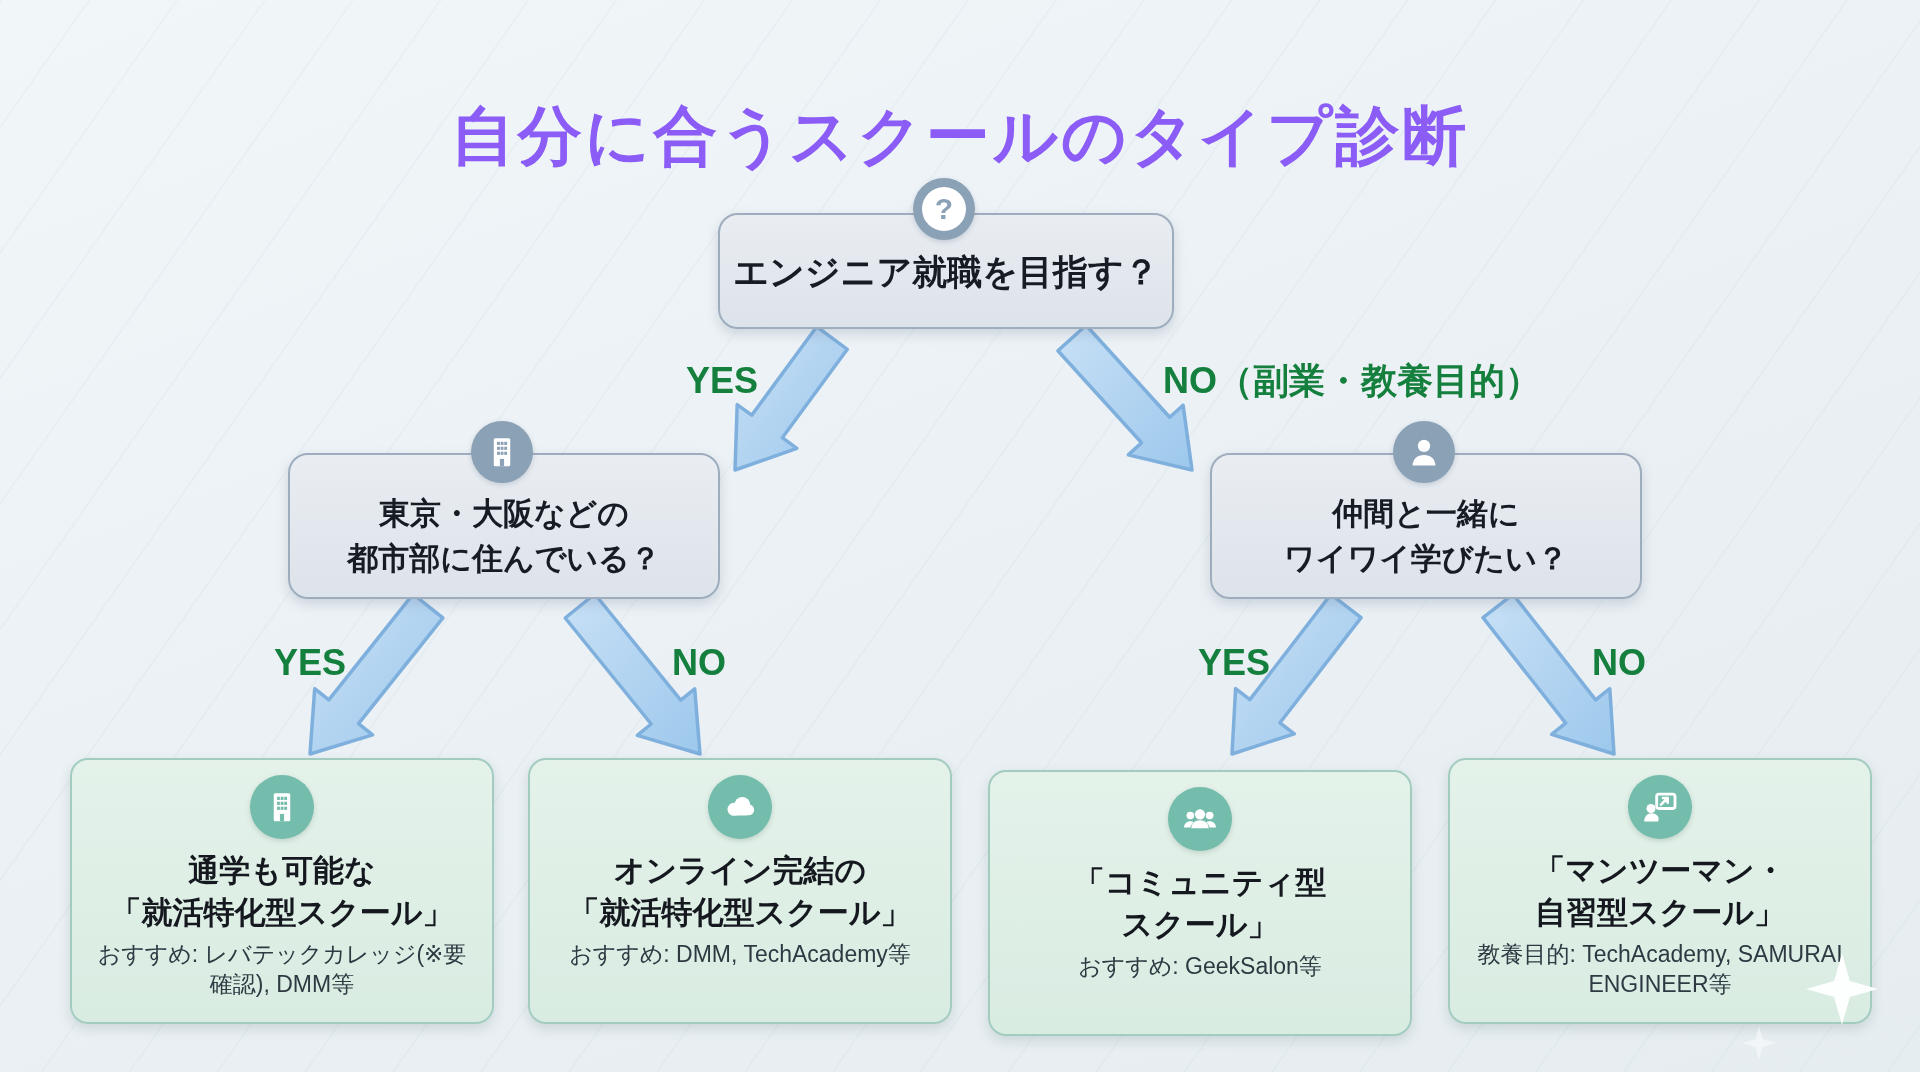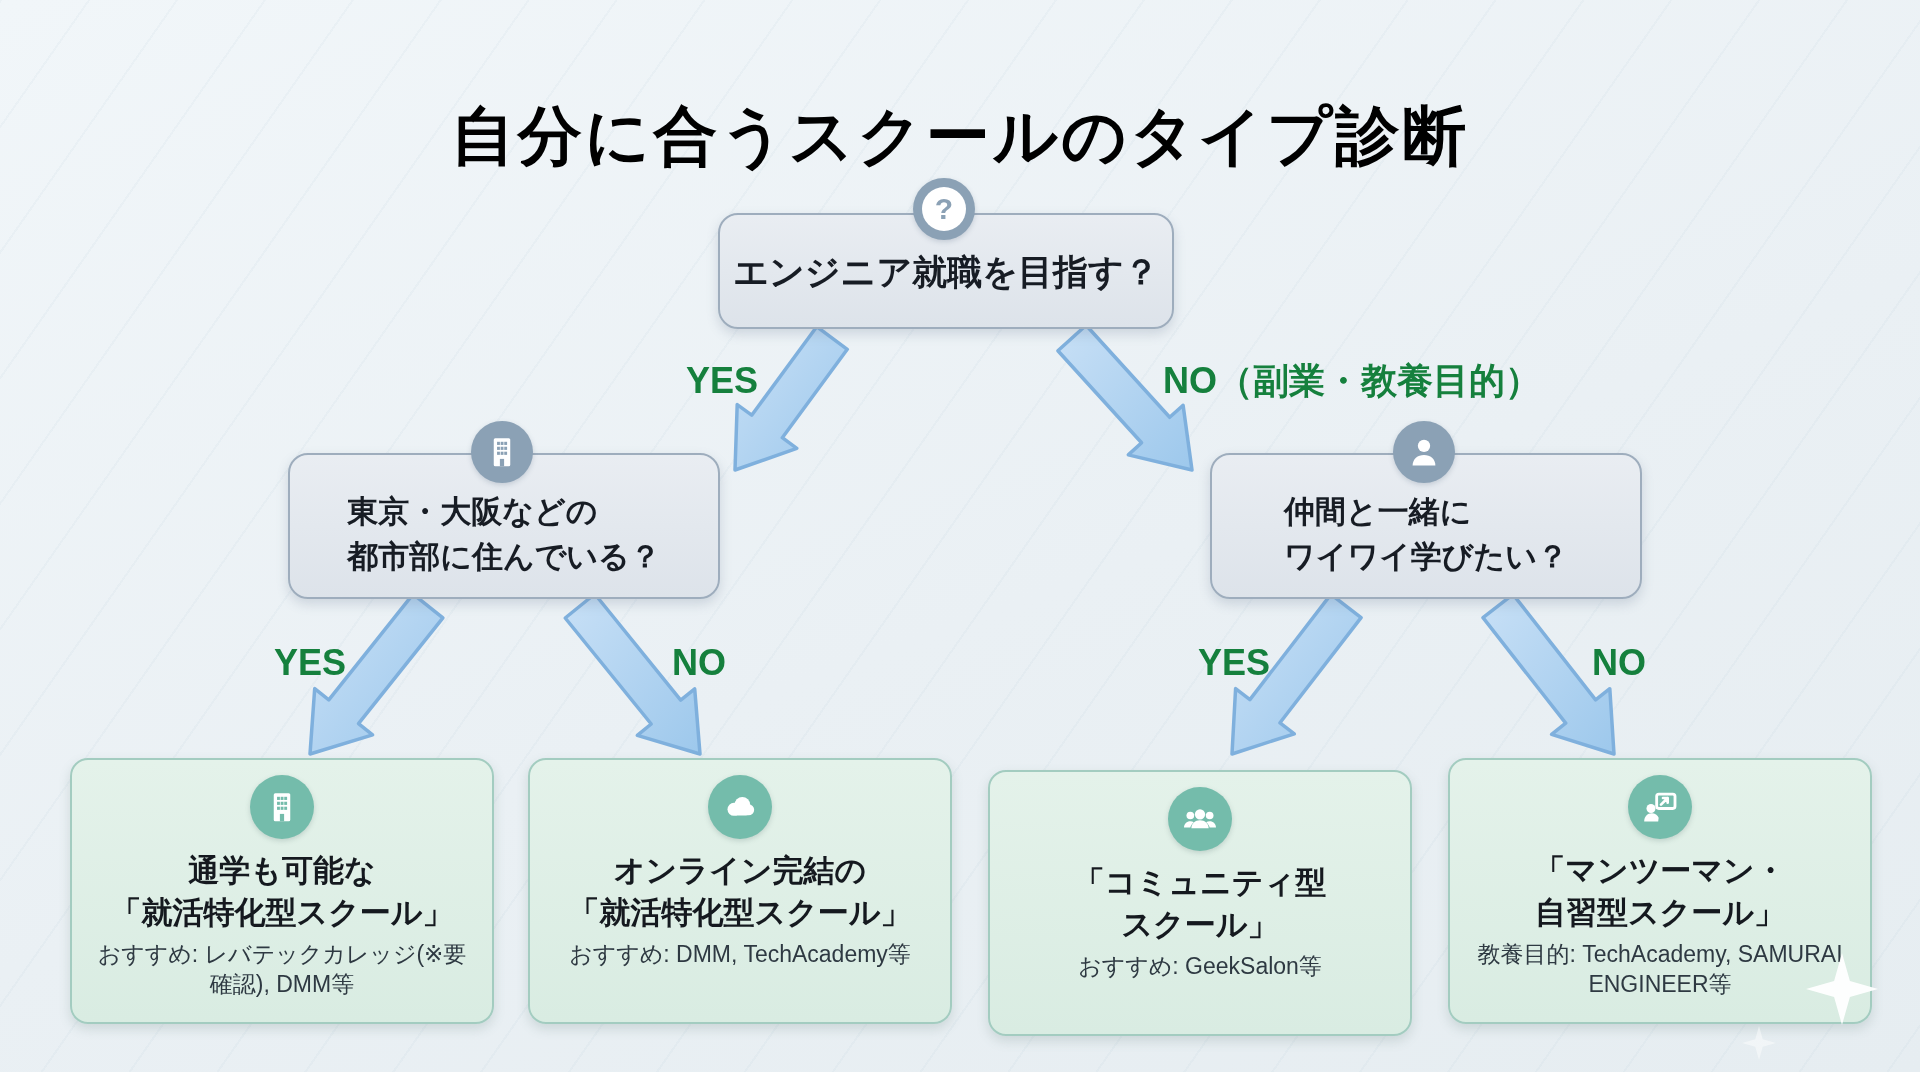--- a/index.html
+++ b/index.html
@@ -7,30 +7,30 @@
     width:1920px;height:1072px;position:relative;overflow:hidden;
     font-family:"Liberation Sans","DejaVu Sans",sans-serif;
     background:linear-gradient(160deg,#f1f6f9 0%,#eaf0f4 55%,#e6edf1 100%);
   }
   body::before{
     content:"";position:absolute;inset:0;pointer-events:none;
     background:repeating-linear-gradient(125deg,rgba(175,198,212,0.10) 0 2px,rgba(255,255,255,0) 2px 72px);
   }
   .page-title{
     position:absolute;top:58px;left:0;width:100%;text-align:center;
-    font-size:64px;font-weight:800;letter-spacing:3px;color:#000000;line-height:1.1;
+    font-size:64px;font-weight:800;letter-spacing:3px;color:#8b5cf6;line-height:1.1;
   }
   
   .qbox{
     position:absolute;border-radius:20px;
     background:linear-gradient(180deg,#e9edf2 0%,#dde3ea 100%);
     border:2.5px solid #9eadbd;
     box-shadow:0 5px 12px rgba(90,110,135,.22);
     display:flex;flex-direction:column;align-items:center;justify-content:flex-start;
-    color:#171c24;font-family:Liberation Mono, monospace;
+    color:#171c24;text-align:center;
   }
   .root-box{left:718px;top:213px;width:452px;height:112px;}
   .root-box .qtext{padding-top:34px;font-size:35px;font-weight:700;}
   .q2-left{left:288px;top:453px;width:428px;height:142px;}
   .q2-right{left:1210px;top:453px;width:428px;height:142px;}
   .q2-left .qtext,.q2-right .qtext{padding-top:37px;font-size:31px;font-weight:700;line-height:1.45;}
   
   .badge{
     position:absolute;border-radius:50%;display:flex;align-items:center;justify-content:center;
     box-shadow:0 2px 5px rgba(90,110,135,.25);

